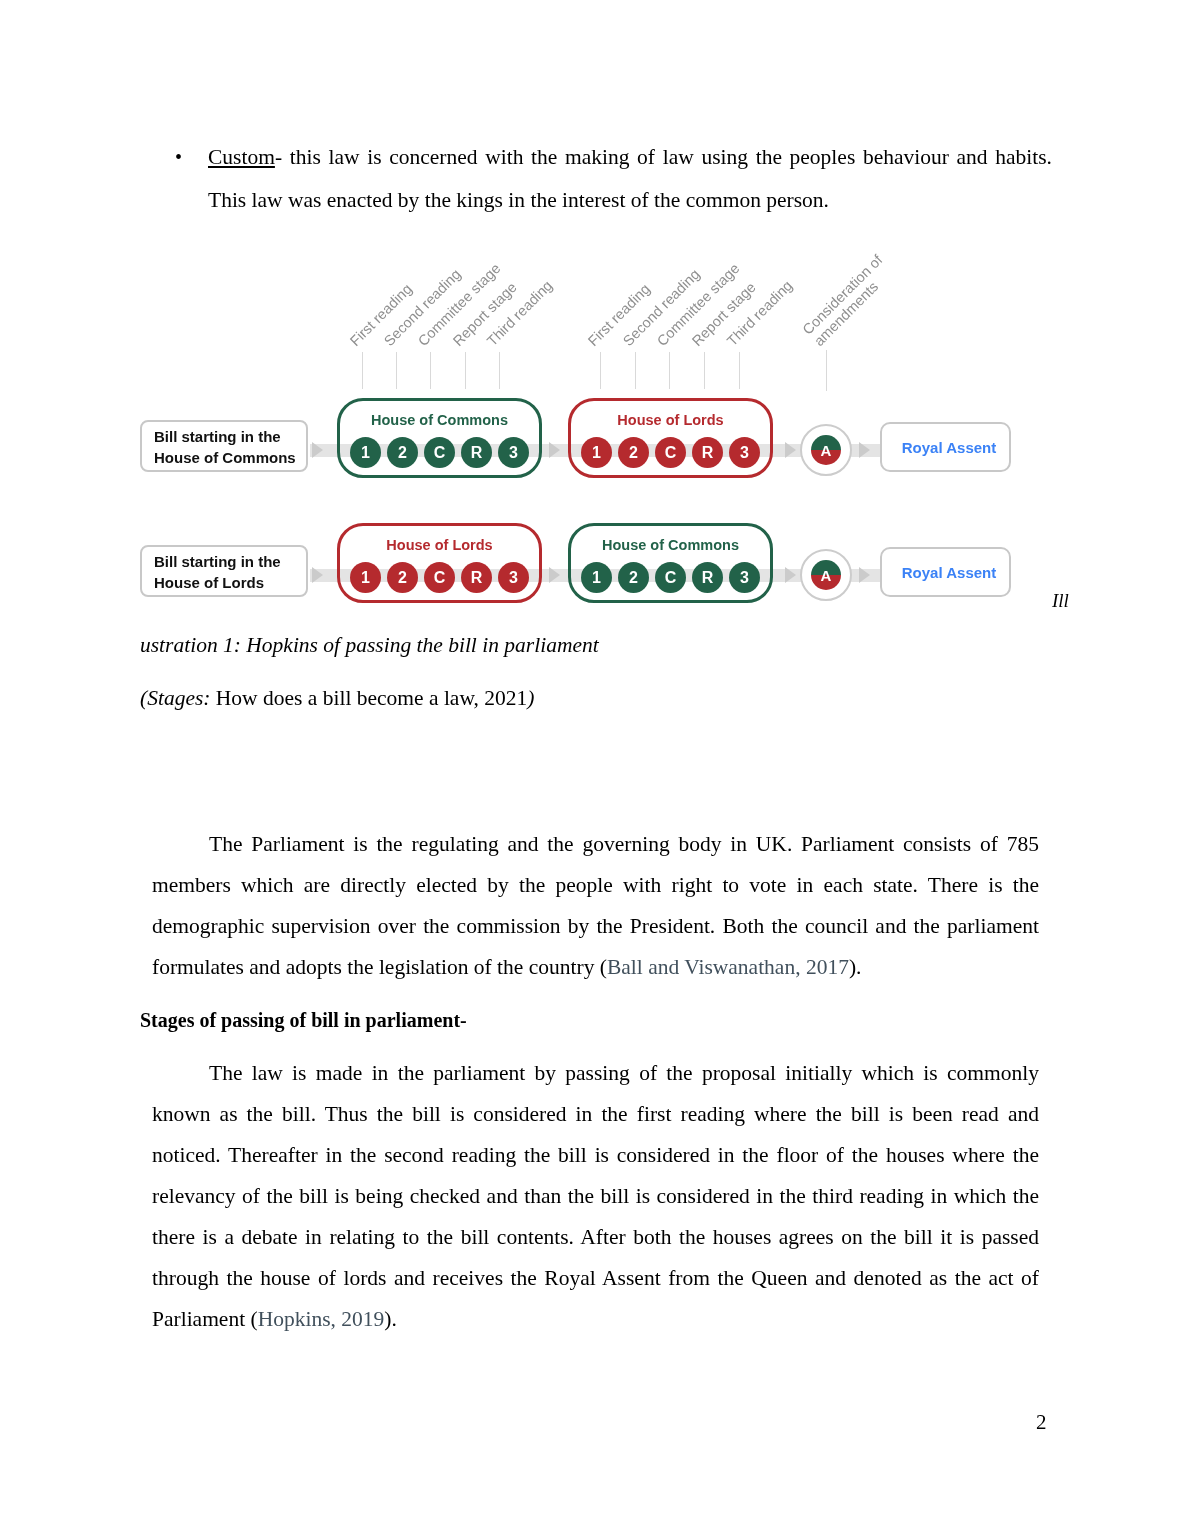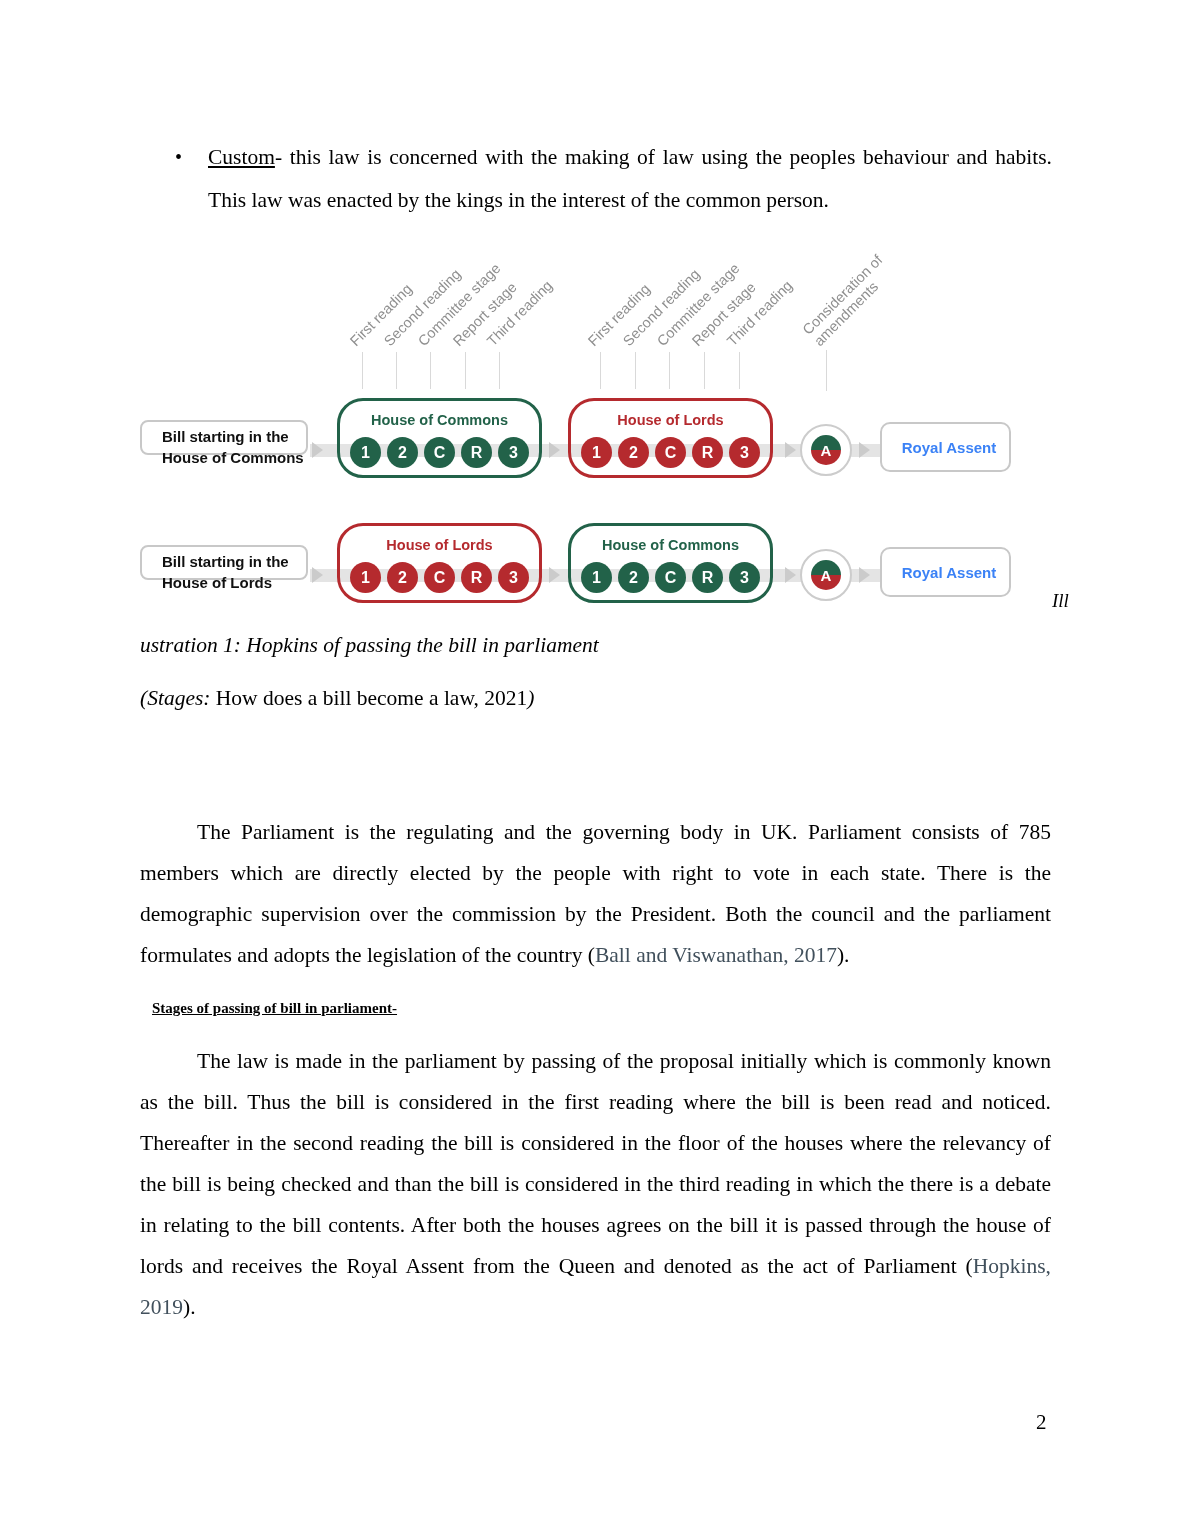--- a/index.html
+++ b/index.html
@@ -24,23 +24,23 @@
   }
   .rot-label.wrap { white-space:normal; width:118px; }
   .tick { position:absolute; top:102px; width:1px; height:37px; background:#d9d9d9; }
 
   .band { position:absolute; height:13px; background:#e4e4e4; z-index:0; }
   .chev { position:absolute; width:0; height:0; z-index:1;
           border-top:8px solid transparent; border-bottom:8px solid transparent;
           border-left:11px solid #cbcbcb; }
 
   .startbox {
-    position:absolute; width:168px; height:35px; background:#fff; z-index:2;
+    position:absolute; width:168px; height:52px; background:#fff; z-index:2;
     border:2px solid #c8c8c8; border-radius:8px; box-sizing:border-box;
-    font-size:15px; font-weight:bold; line-height:21px; padding:4px 0 0 20px; color:#111;
+    font-size:15px; font-weight:bold; line-height:21px; padding:4px 0 0 12px; color:#111;
   }
   .stagebox {
     position:absolute; width:205px; height:80px; border-radius:26px; z-index:2;
     box-sizing:border-box; background:transparent; text-align:center;
   }
   .stagebox.green { border:3px solid #226249; }
   .stagebox.red   { border:3px solid #b52a2e; }
   .stagebox .title { margin-top:10px; font-size:14.5px; font-weight:bold; line-height:18px; }
   .stagebox.green .title { color:#226249; }
   .stagebox.red   .title { color:#b52a2e; }
@@ -71,22 +71,22 @@
   }
 
   
   .cap-overflow { top:590px; left:1052px; font-size:19px; font-style:italic; }
   .cap-line     { top:633px; left:140px;  font-size:21.5px; font-style:italic; }
   .source-line  { top:686px; left:140px;  font-size:21.5px; }
   .source-line .it { font-style:italic; }
 
   
   .bodytext { top:812px; left:140px; width:911px; font-size:21.5px; line-height:41px; text-align:justify; }
-  .bodytext p { margin:0; text-indent:57px; }
-  .bodytext h3 { margin:12px; font-size:15px; font-weight:bold; line-height:41px;text-decoration:underline; }
+  .bodytext p { margin:12px; text-indent:57px; }
+  .bodytext h3 { margin:0; font-size:20px; font-weight:bold; line-height:41px; }
   .cite { color:#41505c; }
 
   .pagenum { top:1410px; left:1036px; font-size:21px; }
 </style>
 </head>
 <body>
 
 <div class="abs bullet-row">
   <span class="bullet-marker">•</span>
   <span class="bullet-text"><span class="term">Custom</span><span>- this law is concerned with the making of law using the peoples behaviour and habits. This law was enacted by the kings in the interest of the common person.</span></span>

